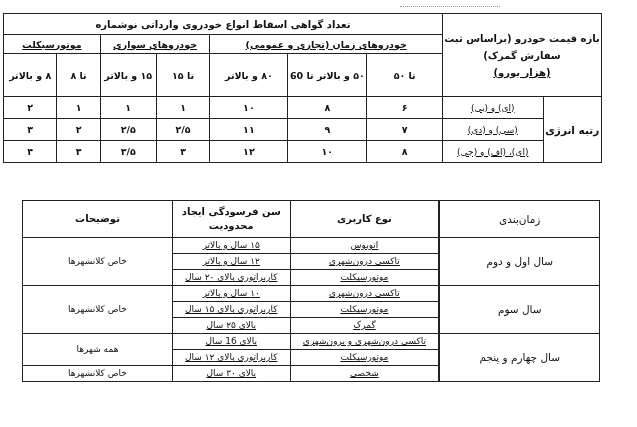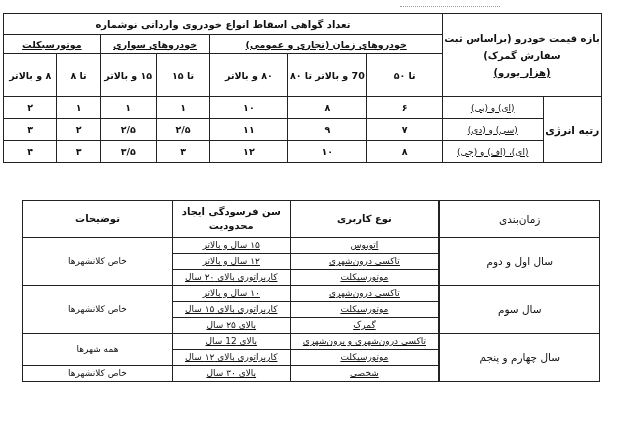--- a/index.html
+++ b/index.html
@@ -42,21 +42,21 @@
     </td>
     <td colspan="7">تعداد گواهی اسقاط انواع خودروی وارداتی نوشماره</td>
   </tr>
   <tr class="h2">
     <td colspan="3" class="ul">خودروهای زمان (تجاری و عمومی)</td>
     <td colspan="2" class="ul">خودروهای سواری</td>
     <td colspan="2" class="ul">موتورسیکلت</td>
   </tr>
   <tr class="h3">
     <td style="width:77px">تا ۵۰</td>
-    <td style="width:80px">70 و بالاتر تا ۸۰</td>
+    <td style="width:80px">۵۰ و بالاتر تا 60</td>
     <td style="width:79px">۸۰ و بالاتر</td>
     <td style="width:54px">تا ۱۵</td>
     <td style="width:56px">۱۵ و بالاتر</td>
     <td style="width:43px">تا ۸</td>
     <td style="width:53px">۸ و بالاتر</td>
   </tr>
   <tr>
     <td rowspan="3" class="energy">رتبه انرژی</td>
     <td class="cls">(ای) و (بی)</td>
     <td>۶</td>
@@ -127,21 +127,21 @@
     <td class="age">کاربراتوری بالای ۱۵ سال</td>
   </tr>
   <tr>
     <td class="use">گمرک</td>
     <td class="age">بالای ۲۵ سال</td>
   </tr>
 
   <tr>
     <td rowspan="3" class="sched">سال چهارم و پنجم</td>
     <td class="use">تاکسی درون‌شهری و برون‌شهری</td>
-    <td class="age">بالای 12 سال</td>
+    <td class="age">بالای 16 سال</td>
     <td rowspan="2" class="notes">همه شهرها</td>
   </tr>
   <tr>
     <td class="use">موتورسیکلت</td>
     <td class="age">کاربراتوری بالای ۱۲ سال</td>
   </tr>
   <tr>
     <td class="use">شخصی</td>
     <td class="age">بالای ۳۰ سال</td>
     <td class="notes">خاص کلانشهرها</td>

